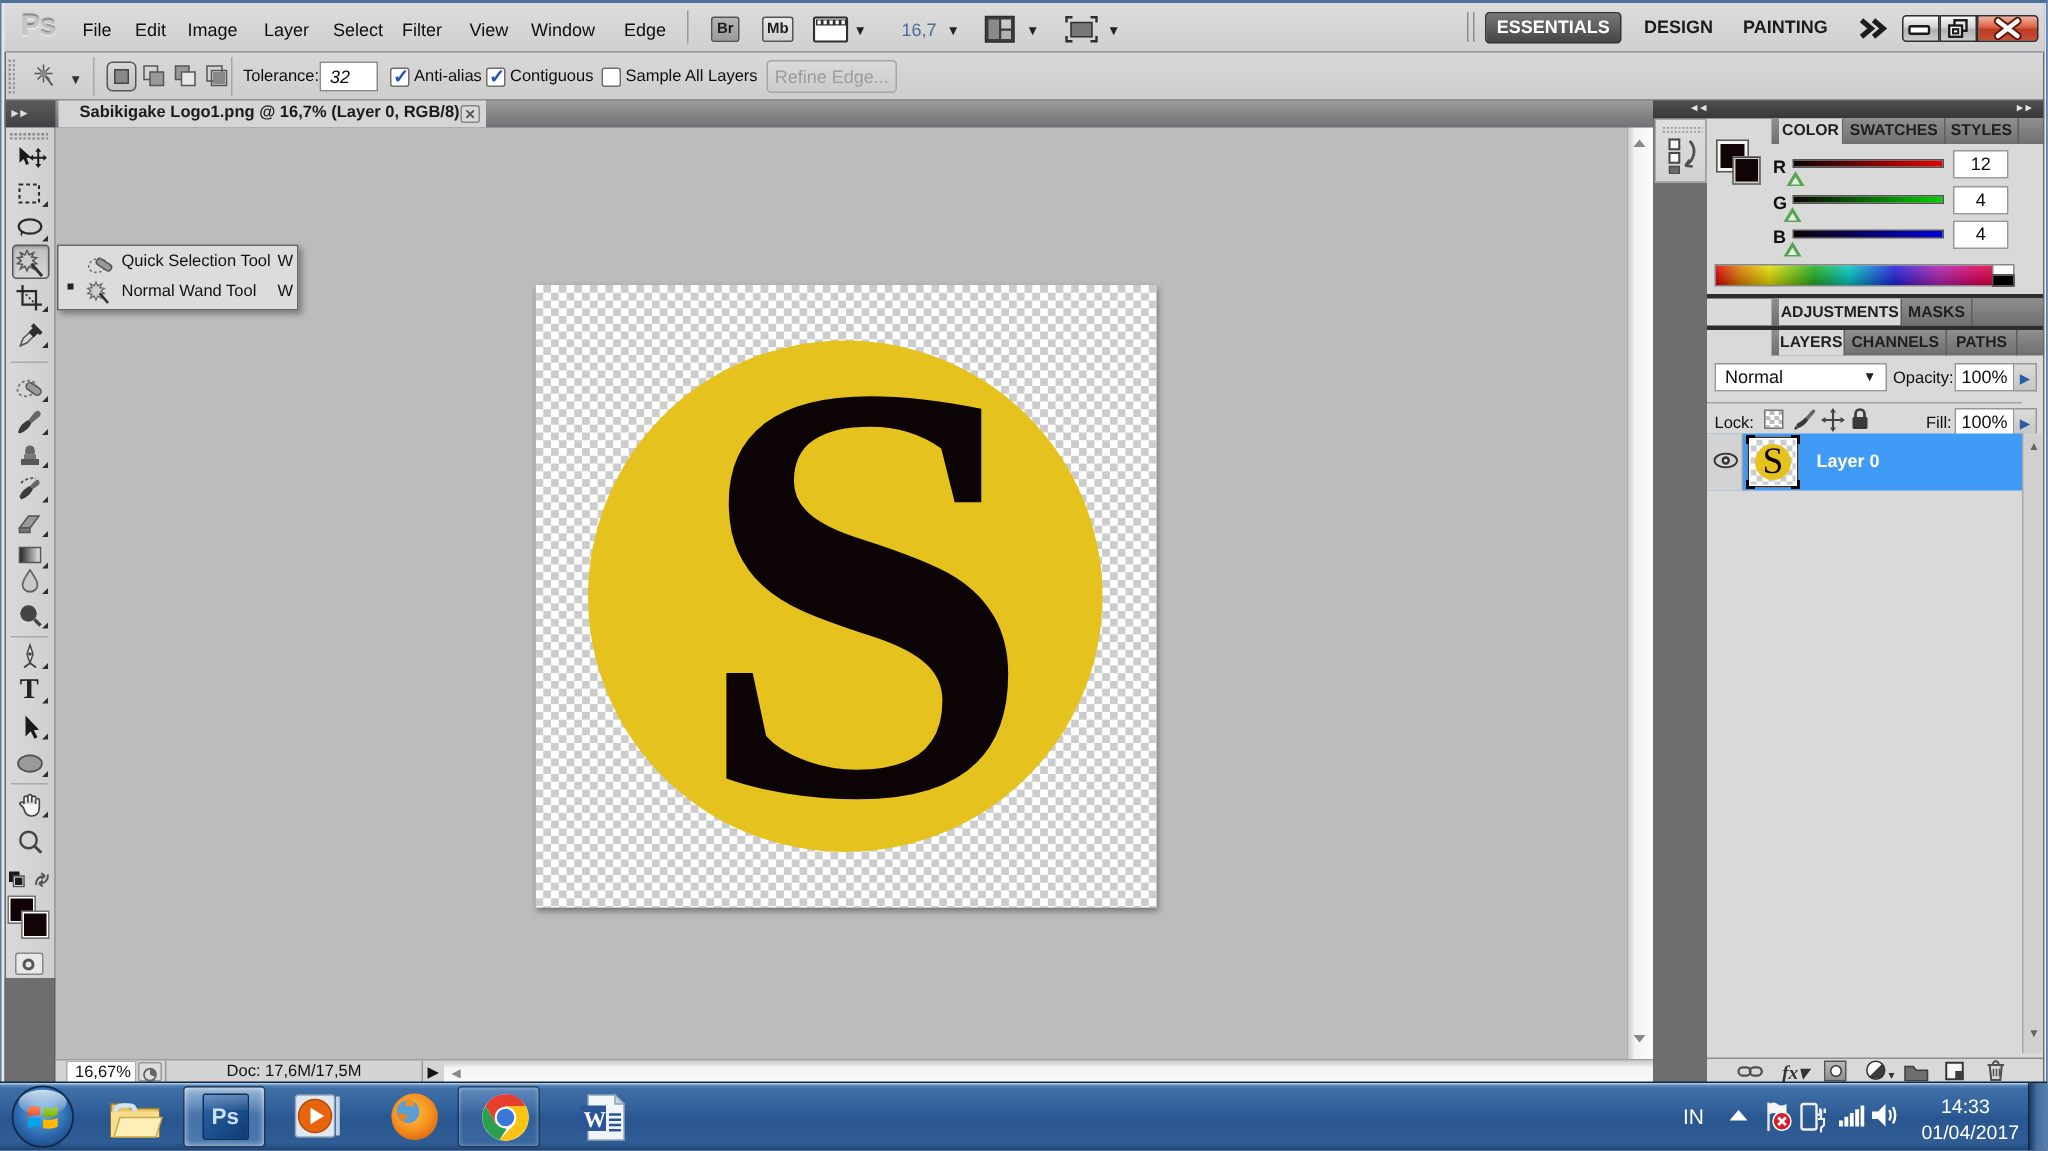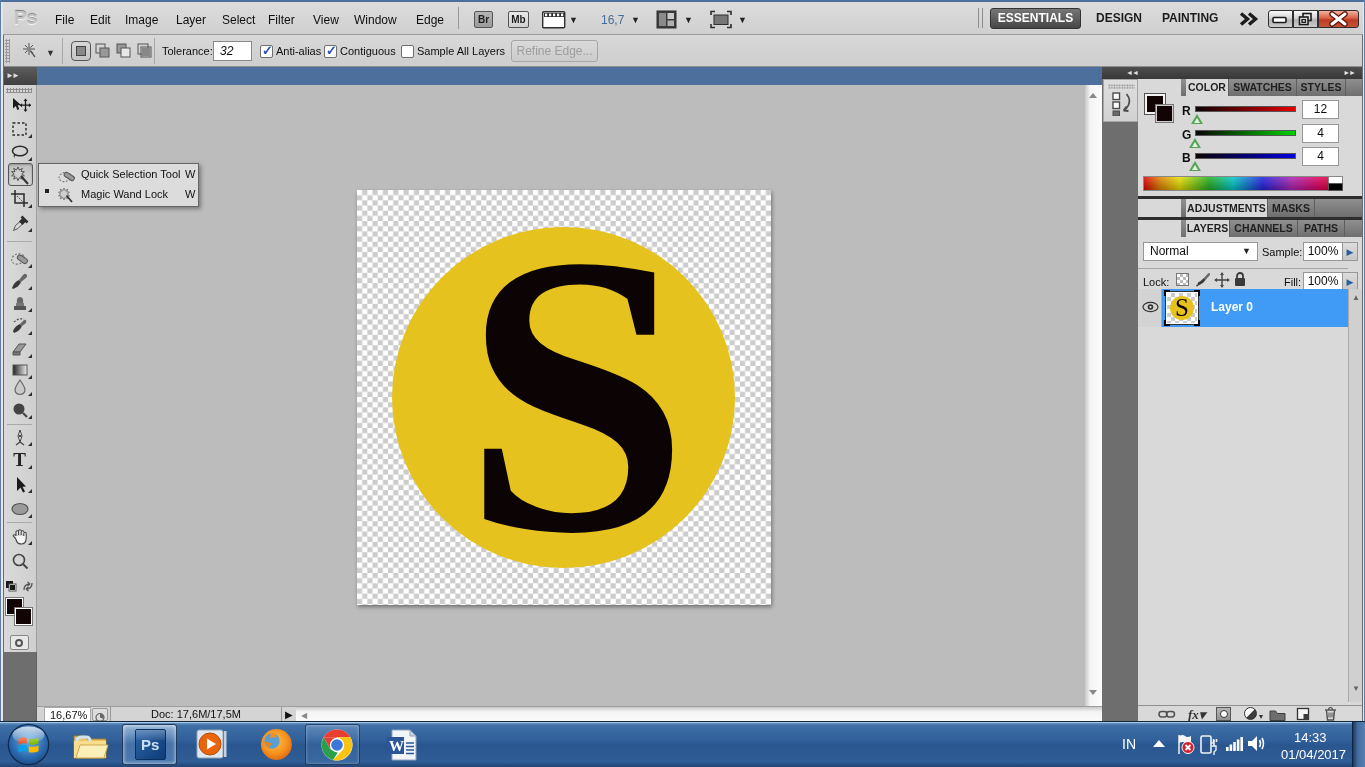--- a/index.html
+++ b/index.html
@@ -385,20 +385,23 @@
         <path d="M11 3 Q11 9 5 9 M5 9 l2.5 -2 M5 9 l2.5 2" fill="none" stroke="#555" stroke-width="1.3"></path>
       </svg>
  <div id="fgsq"></div>
       <div id="bgsq"></div>
  <div style="position:absolute;left:8px;top:550px;width:19px;height:15px;background:#e8e8e8;border:1px solid #888;border-radius:2px">
         <div style="position:absolute;left:4px;top:2.5px;width:8px;height:8px;border-radius:50%;border:2px solid #555"></div>
       </div>
 </div>
 <div class="abs" id="toolfoot"></div>
 
+<div class="abs" id="tabrow">
+      <div id="doctab">Sabikigake Logo1.png @ 16,7% (Layer 0, RGB/8)<div id="tabx">✕</div></div>
+    </div>
 
 <div class="abs" id="canvasarea">
   <div id="checker">
         <svg id="chksvg" width="414" height="415">
           <defs>
             <pattern id="chk" width="10.35" height="10.35" patternUnits="userSpaceOnUse">
               <rect width="10.35" height="10.35" fill="#ffffff"></rect>
               <rect x="5.175" y="0" width="5.175" height="5.175" fill="#cccccc"></rect>
               <rect x="0" y="5.175" width="5.175" height="5.175" fill="#cccccc"></rect>
             </pattern>
@@ -417,21 +420,21 @@
       </svg>
  <span style="position:absolute;left:42px;top:4px;font-size:11px;color:#111">Quick Selection Tool</span>
  <span style="position:absolute;left:146px;top:4px;font-size:11px;color:#111">W</span>
  <div style="position:absolute;left:6px;top:25px;width:4px;height:4px;background:#222"></div>
  <svg style="position:absolute;left:16px;top:21px" width="22" height="20">
         <g fill="#cfcfcf" stroke="#666" stroke-width="0.8">
           <path d="M9 3 l1.2 2.6 l2.6 -1.4 l-1.2 2.6 l3 0.4 l-2.3 1.8 l2.3 1.8 l-3 0.4 l1.2 2.6 l-2.6 -1.4 l-1.2 2.6 l-1.2 -2.6 l-2.6 1.4 l1.2 -2.6 l-3 -0.4 l2.3 -1.8 l-2.3 -1.8 l3 -0.4 l-1.2 -2.6 l2.6 1.4 Z"></path>
         </g>
         <path d="M11.5 10.5 L17 17" stroke="#333" stroke-width="1.8"></path>
       </svg>
- <span style="position:absolute;left:42px;top:24px;font-size:11px;color:#111">Magic Wand Lock</span>
+ <span style="position:absolute;left:42px;top:24px;font-size:11px;color:#111">Normal Wand Tool</span>
  <span style="position:absolute;left:146px;top:24px;font-size:11px;color:#111">W</span>
 </div>
 
 <div class="abs" id="vscroll">
  <div style="position:absolute;left:4px;top:8px;width:0;height:0;border-left:4px solid transparent;border-right:4px solid transparent;border-bottom:5px solid #888"></div>
  <div style="position:absolute;left:4px;top:605px;width:0;height:0;border-left:4px solid transparent;border-right:4px solid transparent;border-top:5px solid #888"></div>
  </div>
 <div class="abs" id="statusrow">
  <div id="zoombox">16,67%</div>
  <div style="position:absolute;left:55px;top:1px;width:16px;height:13px;border:1px solid #999;border-radius:2px;background:#ddd"><svg width="14" height="11">
@@ -511,21 +514,21 @@
    <div class="ptab" style="left:49px;width:68px">CHANNELS</div>
    <div class="ptab" style="left:117px;width:47px">PATHS</div>
    <svg class="pmenu" width="16" height="9">
           <path d="M0 2 l5 0 l-2.5 3 z" fill="#222"></path>
           <rect x="7" y="0" width="9" height="1.6" fill="#222"></rect>
           <rect x="7" y="3" width="9" height="1.6" fill="#222"></rect>
           <rect x="7" y="6" width="9" height="1.6" fill="#222"></rect>
         </svg>
  </div>
  <div id="normalbox">Normal<span style="position:absolute;right:6px;top:0;font-size:9px;color:#222">▼</span></div>
- <span class="lrtext" style="left:124px;top:167px">Sample:</span>
+ <span class="lrtext" style="left:124px;top:167px">Opacity:</span>
  <div class="valbox" style="left:165px;top:163px;width:40px">100%</div>
  <div class="spin" style="left:205px;top:163px">▶</div>
  <div style="position:absolute;left:0;top:189px;width:210px;height:1px;background:#a5a5a5"></div>
  <span class="lrtext" style="left:5px;top:197px">Lock:</span>
  <div style="position:absolute;left:38px;top:194px;width:13px;height:13px;border:1px solid #777;background:conic-gradient(#bbb 25%,#fff 0 50%,#bbb 0 75%,#fff 0);background-size:6px 6px"></div>
  <svg style="position:absolute;left:57px;top:193px" width="16" height="16">
         <path d="M9 6 L13 1.5 Q14.5 0.5 15 1.5 Q15.5 2.5 14 4 L10.5 8 Z" fill="#666"></path>
         <path d="M9 6 L10.5 8 Q8 12 3.5 13.5 Q2 12 3 10.5 Q6 9 9 6 Z" fill="#3a3a3a"></path>
         <path d="M3.5 13.5 Q2.5 14.5 1.5 14.5 Q1 13 2 12 Z" fill="#333"></path>
       </svg>

